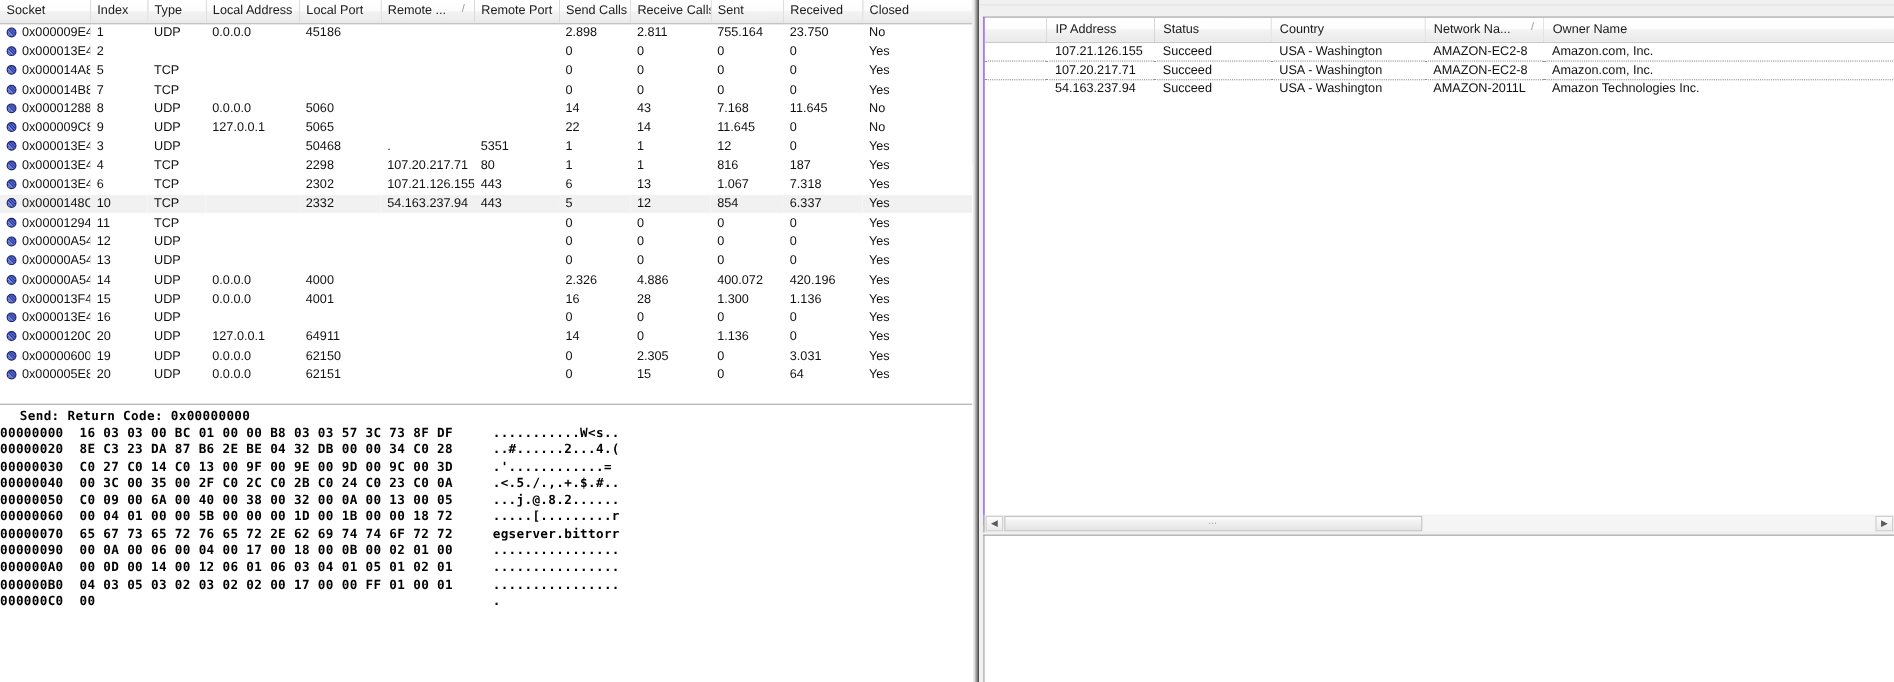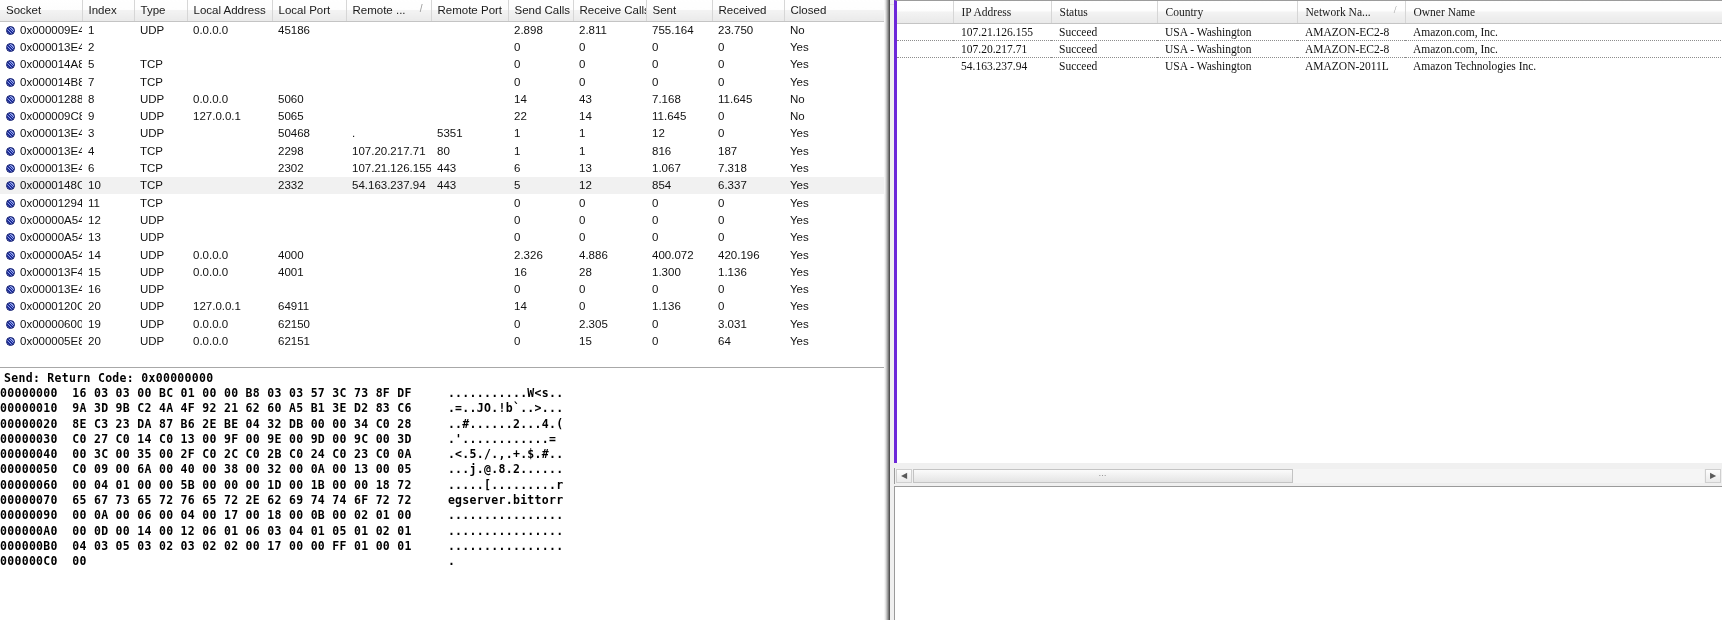--- a/index.html
+++ b/index.html
@@ -121,21 +121,21 @@
     height: 253px;
     background: #ffffff;
     border-top: 1px solid #a8a8a8;
     overflow: hidden;
   }
   #hex-title {
     font-family: "DejaVu Sans Mono", "Liberation Mono", monospace;
     font-size: 11.5px;
     font-weight: bold;
     color: #000000;
-    padding: 3px 0 1px 4px;
+    padding: 3px 0 1px 18px;
     white-space: pre;
     letter-spacing: 0.3px;
   }
   .hexline {
     font-family: "DejaVu Sans Mono", "Liberation Mono", monospace;
     font-size: 11.5px;
     font-weight: bold;
     color: #000000;
     white-space: pre;
     height: 15.3px;
@@ -163,28 +163,27 @@
   }
   #right-topstrip {
     position: absolute;
     left: 0; top: 0;
     width: 832px; height: 5px;
     background: #f0f0f0;
     border-bottom: 1px solid #dfdfdf;
   }
   #ip-panel {
     position: absolute;
-    left: 4px; top: 0;
+    left: 4px; top: 15px;
     width: 828px;
     height: 463px;
     background: #ffffff;
     border-top: 1px solid #9b9b9b;
-    border-left: 3px solid #6d28d9;
-    overflow: hidden;
-    font-family: Liberation Serif, serif;
+    border-left: 1px solid #6d28d9;
+    overflow: hidden;
   }
   table.ipgrid {
     border-collapse: collapse;
     table-layout: fixed;
     width: 828px;
     font-size: 11.5px;
     color: #000000;
   }
   table.ipgrid thead th {
     height: 22px;
@@ -579,21 +578,20 @@
       </table>
       <div id="socket-vscroll">
         <div class="thumb"></div>
       </div>
     </div>
 
     <div id="hex-panel">
       <div id="hex-title">Send: Return Code: 0x00000000</div>
       <div id="hex-lines">
           <div class="hexline"><span class="off">00000000</span>  <span class="bytes">16 03 03 00 BC 01 00 00 B8 03 03 57 3C 73 8F DF</span>     <span class="ascii">...........W&lt;s..</span></div>
-          <div class="hexline"><span class="off">00000010</span>  <span class="bytes">9A 3D 9B C2 4A 4F 92 21 62 60 A5 B1 3E D2 83 C6</span>     <span class="ascii">.=..JO.!b`..&gt;...</span></div>
           <div class="hexline"><span class="off">00000020</span>  <span class="bytes">8E C3 23 DA 87 B6 2E BE 04 32 DB 00 00 34 C0 28</span>     <span class="ascii">..#......2...4.(</span></div>
           <div class="hexline"><span class="off">00000030</span>  <span class="bytes">C0 27 C0 14 C0 13 00 9F 00 9E 00 9D 00 9C 00 3D</span>     <span class="ascii">.'............=</span></div>
           <div class="hexline"><span class="off">00000040</span>  <span class="bytes">00 3C 00 35 00 2F C0 2C C0 2B C0 24 C0 23 C0 0A</span>     <span class="ascii">.&lt;.5./.,.+.$.#..</span></div>
           <div class="hexline"><span class="off">00000050</span>  <span class="bytes">C0 09 00 6A 00 40 00 38 00 32 00 0A 00 13 00 05</span>     <span class="ascii">...j.@.8.2......</span></div>
           <div class="hexline"><span class="off">00000060</span>  <span class="bytes">00 04 01 00 00 5B 00 00 00 1D 00 1B 00 00 18 72</span>     <span class="ascii">.....[.........r</span></div>
           <div class="hexline"><span class="off">00000070</span>  <span class="bytes">65 67 73 65 72 76 65 72 2E 62 69 74 74 6F 72 72</span>     <span class="ascii">egserver.bittorr</span></div>
           <div class="hexline"><span class="off">00000090</span>  <span class="bytes">00 0A 00 06 00 04 00 17 00 18 00 0B 00 02 01 00</span>     <span class="ascii">................</span></div>
           <div class="hexline"><span class="off">000000A0</span>  <span class="bytes">00 0D 00 14 00 12 06 01 06 03 04 01 05 01 02 01</span>     <span class="ascii">................</span></div>
           <div class="hexline"><span class="off">000000B0</span>  <span class="bytes">04 03 05 03 02 03 02 02 00 17 00 00 FF 01 00 01</span>     <span class="ascii">................</span></div>
           <div class="hexline"><span class="off">000000C0</span>  <span class="bytes">00                                             </span>     <span class="ascii">.</span></div>

